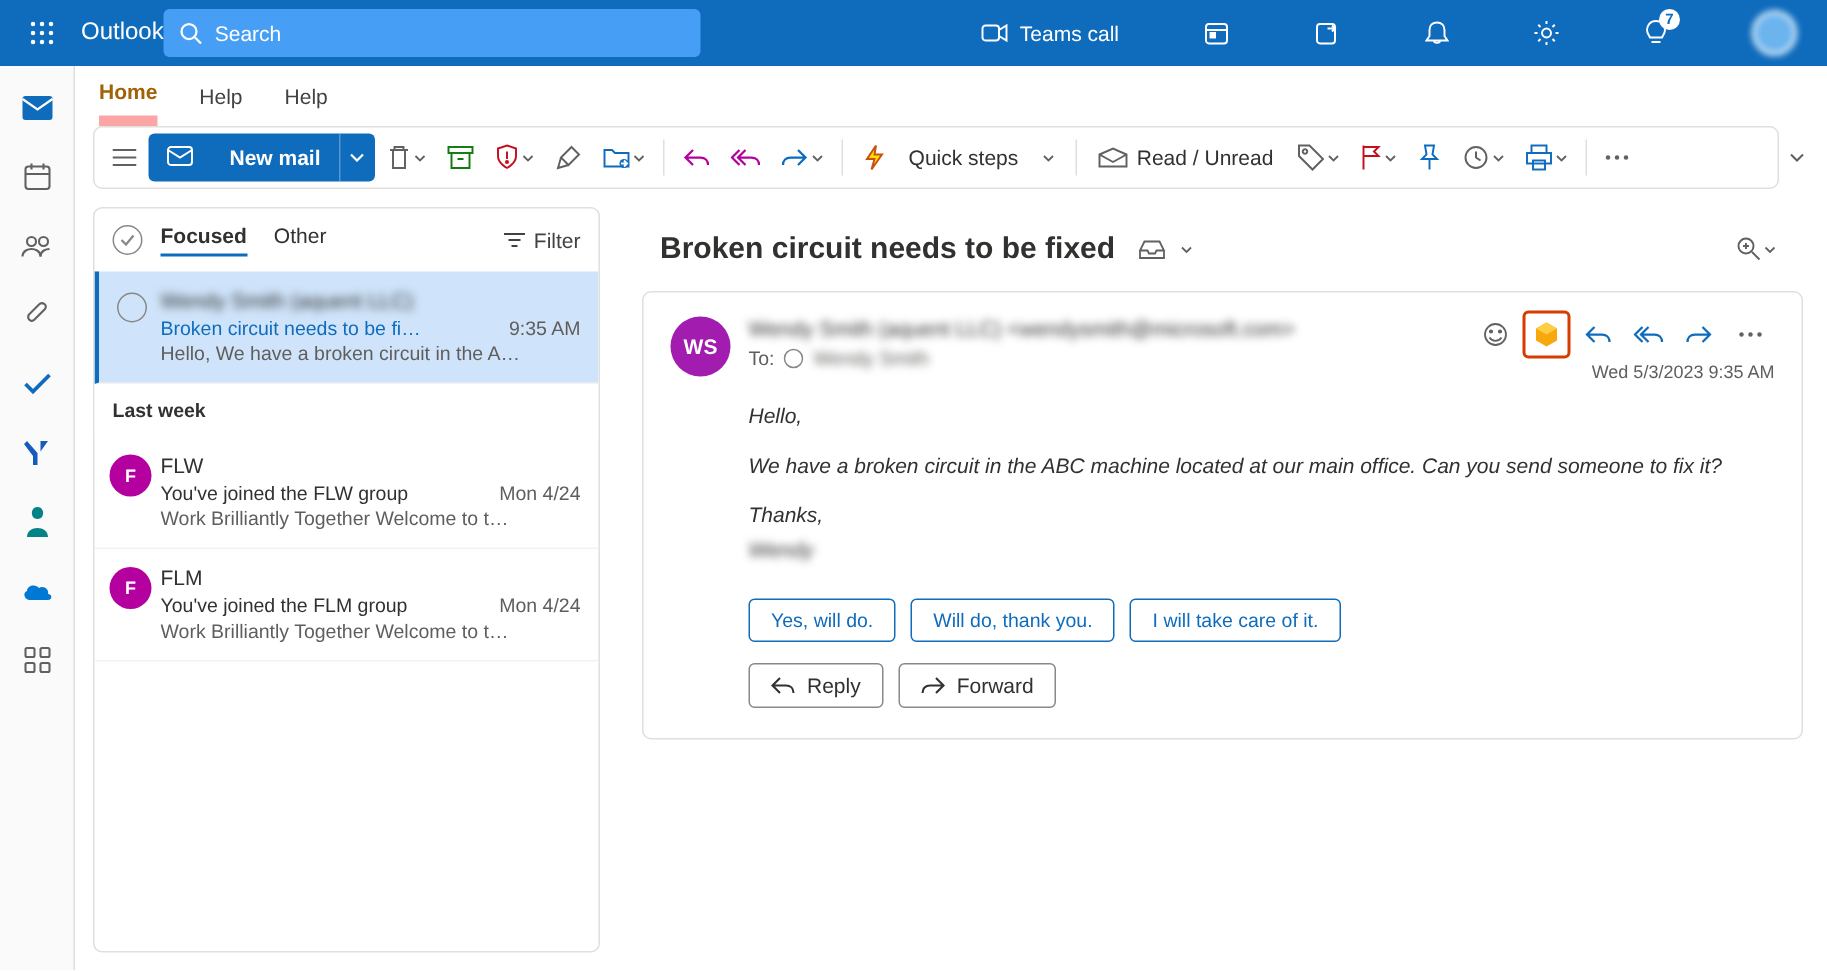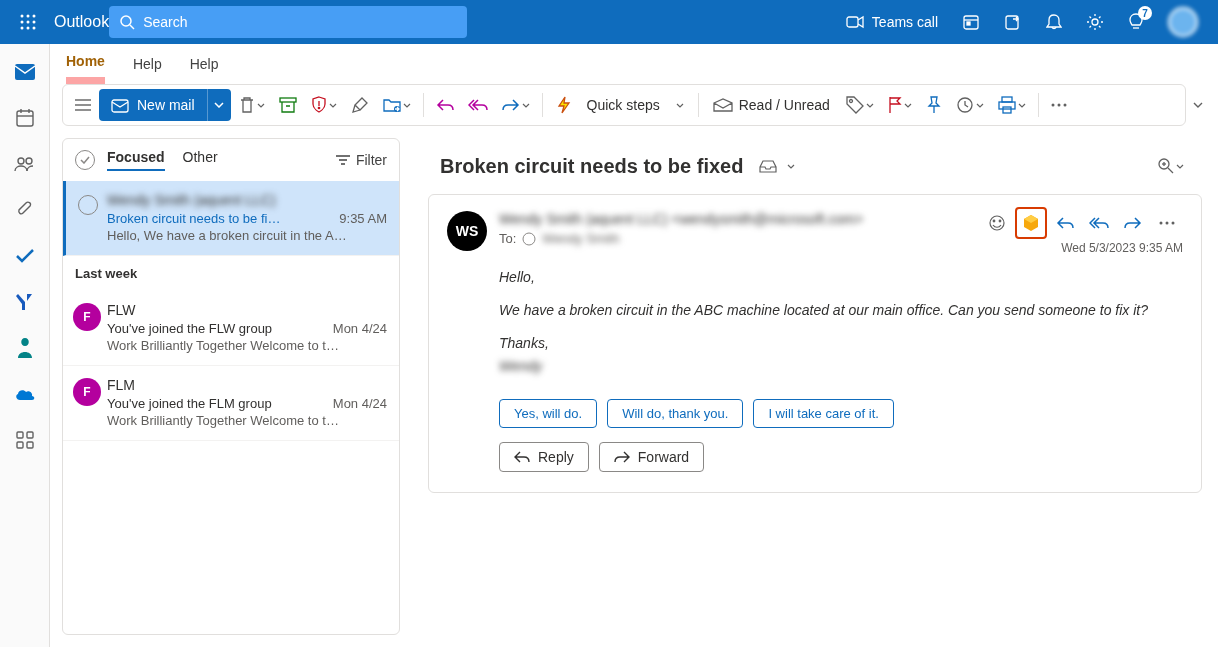--- a/index.html
+++ b/index.html
@@ -5,21 +5,21 @@
     * { box-sizing: border-box; margin: 0; padding: 0; }
     body { font-family: "Segoe UI", -apple-system, sans-serif; font-size: 14px; color: #323130; background: #fff; width: 1218px; height: 647px; overflow: hidden; }
     
     .header { background: #0f6cbd; height: 44px; display: flex; align-items: center; padding: 0 8px; color: #fff; }
     .waffle { width: 40px; height: 40px; display: flex; align-items: center; justify-content: center; cursor: pointer; }
     .app-title { font-size: 16px; font-weight: 400; margin-left: 6px; }
     .search-box { display: flex; align-items: center; width: 358px; height: 32px; background: #479ef5; border-radius: 4px; padding: 0 10px; }
     .search-box input { flex: 1; background: transparent; border: none; color: #fff; font-size: 14px; outline: none; margin-left: 8px; }
     .search-box input::placeholder { color: #fff; }
     .header-spacer { flex: 1; }
-    .header-actions { display: flex; align-items: flex-start;}
+    .header-actions { display: flex; align-items: flex-start; gap: 32px;}
     .header-btn { height: 44px; padding: 0 12px; display: flex; align-items: center; justify-content: center; cursor: pointer; color:#fff; position:relative; }
     .teams-call { display: flex; align-items: center; gap: 8px; }
     .badge { position:absolute; top:6px; right:4px; background:#fff; color:#0f6cbd; font-size:10px; font-weight:600; border-radius:8px; min-width:14px; height:14px; display:flex; align-items:center; justify-content:center; padding:0 3px;}
     .avatar-top { width:30px; height:30px; border-radius:50%; border:2px solid #fff; background:#6cb4ee; filter: blur(2px);}
     
     .main { display: flex; height: 603px; }
     
     .leftbar { width: 50px; background: #fafafa; border-right: 1px solid #e1dfdd; display: flex; flex-direction: column; align-items: center; padding-top: 8px;}
     .leftbar-item { width: 40px; height: 40px; display: flex; align-items: center; justify-content: center; cursor: pointer; border-radius: 4px; margin-bottom: 6px;}
     .leftbar-item.active svg { fill: #0f6cbd; }
@@ -27,21 +27,21 @@
     .content { flex: 1; display: flex; flex-direction: column; }
     
     .tabs-row { height: 40px; display: flex; align-items: center; padding: 0 16px; border-bottom: none; gap: 28px;}
     .tab { font-size: 14px; cursor: pointer; padding: 8px 0; color:#424242;}
     .tab.active { font-weight: 700; color:#a16207; border-bottom: 7px solid #fca5a5; }
     
     .ribbon-wrap { padding: 0 12px 6px 12px; display:flex; align-items:center;}
     .ribbon { flex:1; display: flex; align-items: center; border: 1px solid #e1dfdd; border-radius: 6px; height: 42px; padding: 0 6px; gap:2px;}
     .ham { width:28px; display:flex; justify-content:center; cursor:pointer;}
     .new-mail { display: flex; align-items: center; background: #0f6cbd; color: #fff; border-radius: 4px; height: 32px; overflow:hidden;}
-    .new-mail-main { display:flex; align-items:flex-end; padding: 0 12px; gap:8px; cursor:pointer; font-weight:400;}
+    .new-mail-main { display:flex; align-items:flex-start; padding: 0 12px; gap:24px; cursor:pointer; font-weight:700;}
     .new-mail-chev { width:24px; height:32px; display:flex; align-items:center; justify-content:center; border-left:1px solid rgba(255,255,255,.3); cursor:pointer;}
     .rbtn { height:32px; padding:0 6px; display:flex; align-items:center; justify-content:center; cursor:pointer; color:#616161; border-radius:4px;}
     .rbtn svg { display:block;}
     .rsep { width:1px; height:24px; background:#e1dfdd; margin:0 4px;}
     .quicksteps { display:flex; align-items:center; gap:16px; padding:0 8px; cursor:pointer;}
     .readunread { display:flex; align-items:center; gap:6px; padding:0 8px; cursor:pointer;}
     .chev-r { width:16px; display:flex; align-items:center; justify-content:center; cursor:pointer; color:#616161; margin-left:4px;}
     
     .workspace { flex: 1; display: flex; padding: 6px 12px 12px 12px; gap: 24px; overflow:hidden;}
     
@@ -67,21 +67,21 @@
     .group-header { padding: 10px 12px; font-size:13px; font-weight:600; color:#323130; background:#fff;}
     
     .reading { flex: 1; display:flex; flex-direction:column; overflow:hidden;}
     .reading-head { display:flex; align-items:center; padding: 12px 16px;}
     .reading-title { font-size: 20px; font-weight:600; }
     .reading-head-icons { display:flex; align-items:center; gap:4px; margin-left:10px;}
     .reading-actions-right { margin-left:auto; display:flex; align-items:center; gap:4px;}
     
     .reading-body { border:1px solid #e1dfdd; border-radius:6px; padding: 16px 18px; margin: 0 4px;}
     .sender-row { display:flex; align-items:flex-start;}
-    .sender-avatar { width:40px; height:40px; border-radius:50%; background:#000000; color:#fff; font-weight:600; display:flex; align-items:center; justify-content:center; margin-right:12px;}
+    .sender-avatar { width:40px; height:40px; border-radius:50%; background:#a21caf; color:#fff; font-weight:600; display:flex; align-items:center; justify-content:center; margin-right:12px;}
     .sender-lines { flex:1;}
     .sender-name { font-size:14px; filter: blur(3px);}
     .to-line { font-size:13px; color:#605e5c; margin-top:4px; display:flex; align-items:flex-end; gap:6px;}
     .to-name { filter: blur(3px);}
     .msg-actions { display:flex; align-items:center; gap:2px; margin-top:-4px;}
     .msg-actions .rbtn { width:32px; height:32px;}
     .hex-highlight { border: 2px solid #d83b01; padding:2px;}
     .msg-date { font-size:12px; color:#605e5c; text-align:right; margin-top:2px;}
     
     .email-body { padding: 12px 0 4px 52px; font-size:14px; line-height:1.5;font-style:italic;}

